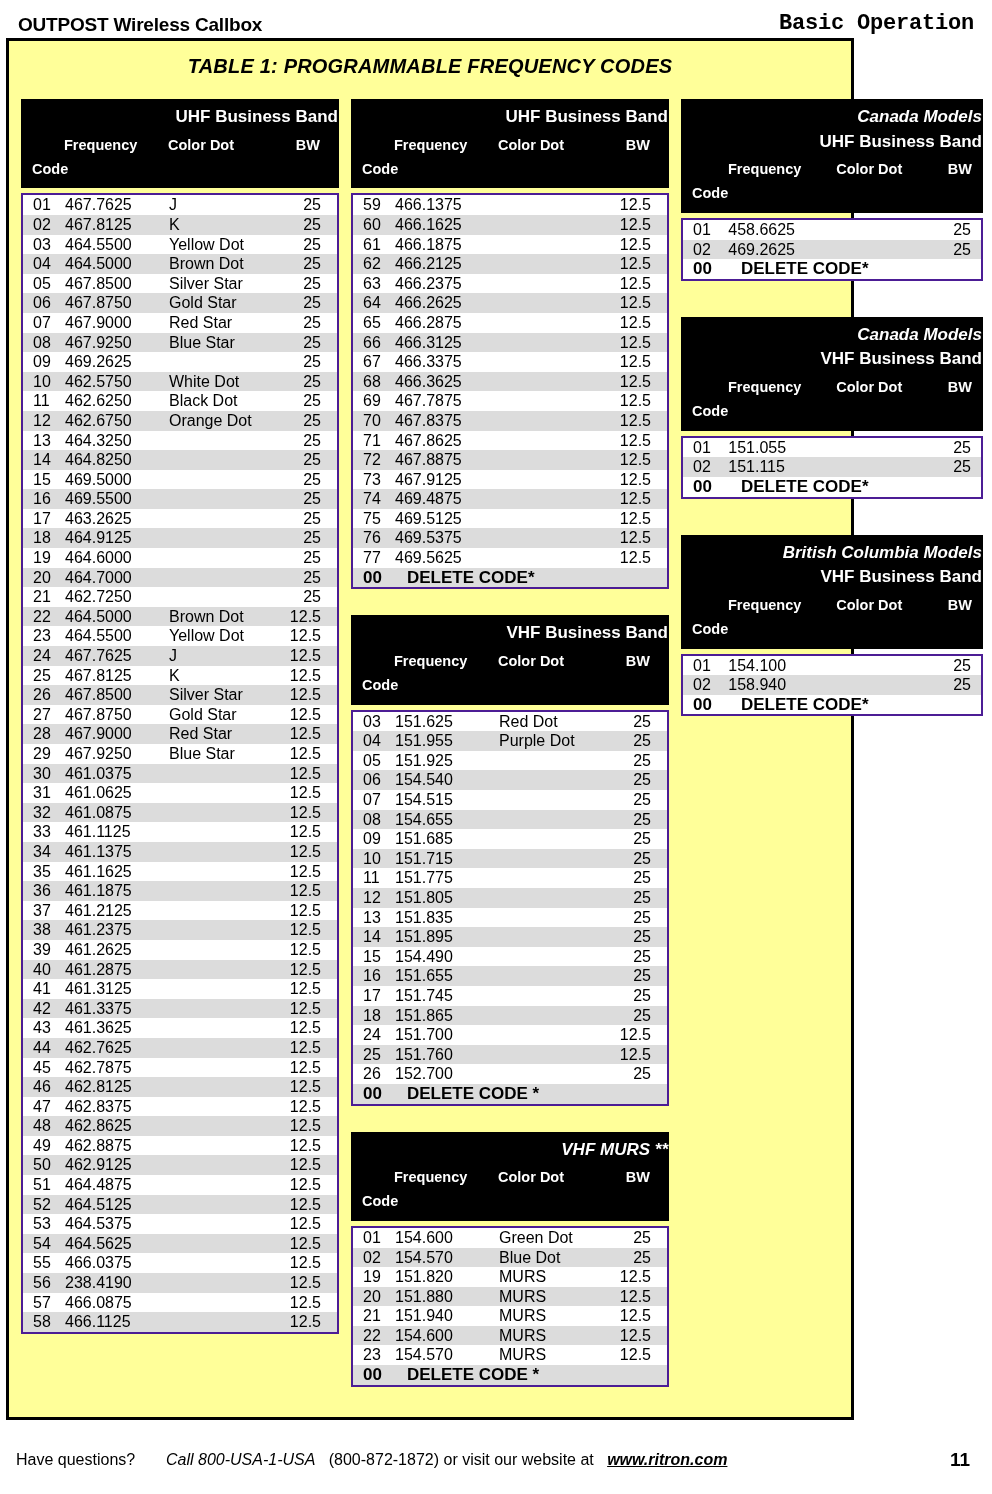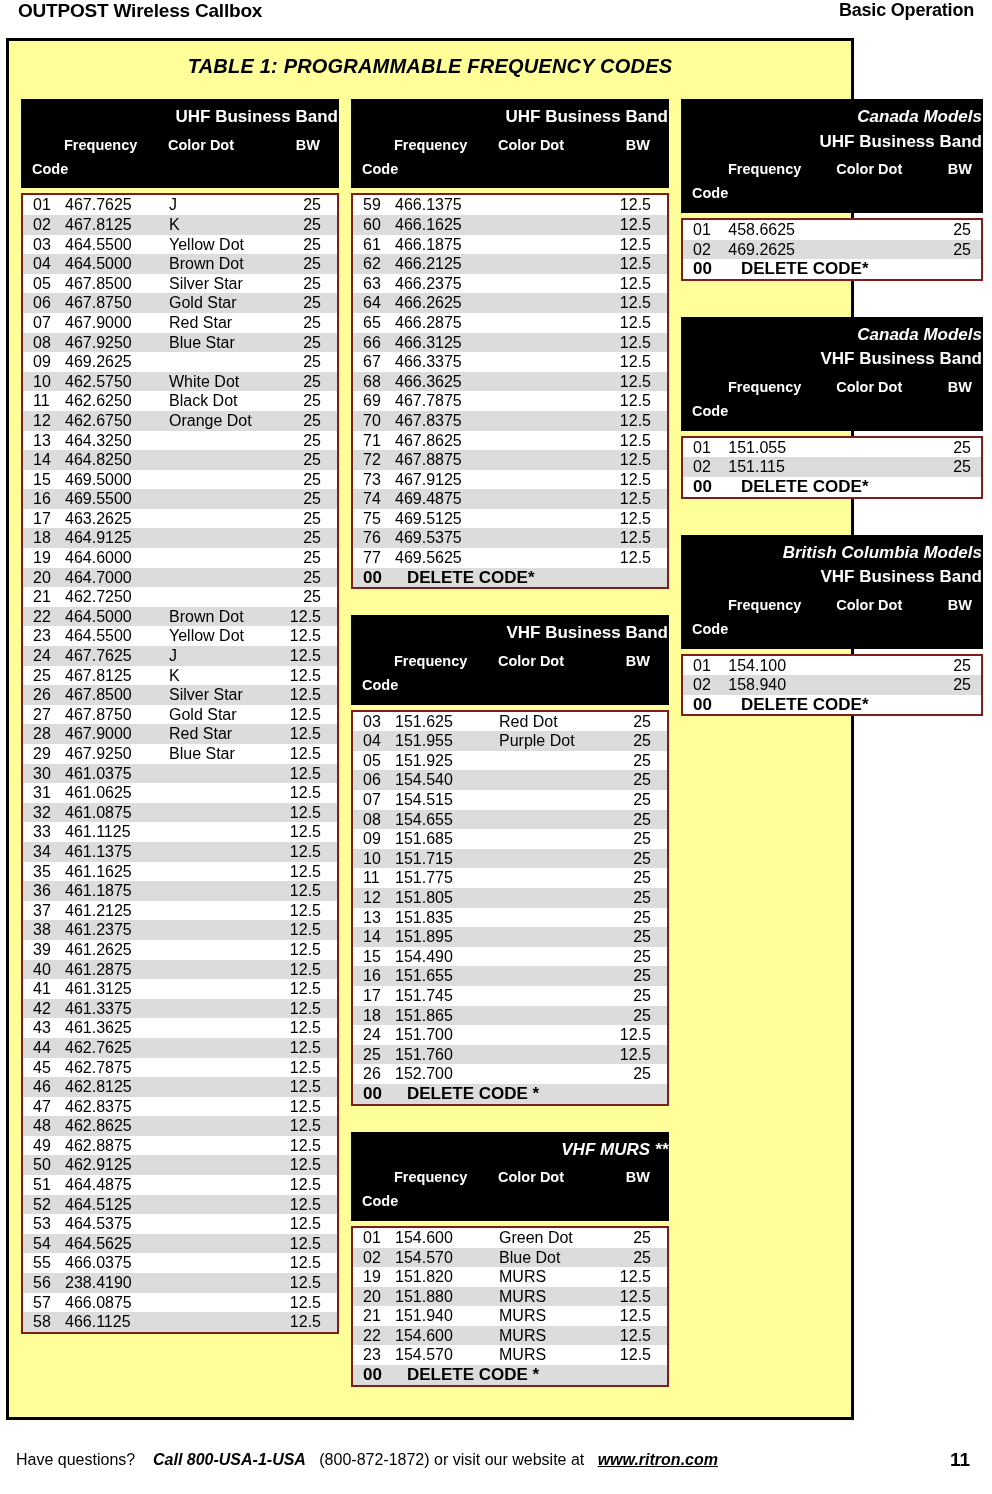--- a/index.html
+++ b/index.html
@@ -18,33 +18,34 @@
 
   
   .runhead {
     position: absolute;
     top: 0px;
     left: 0px;
     width: 992px;
     height: 36px;
     display: flex;
     justify-content: space-between;
-    align-items: flex-start;
+    align-items: flex-end;
     padding: 0 18px;
     box-sizing: border-box;
   }
   .runhead-left {
     font-size: 19px;
     font-weight: bold;
     letter-spacing: -0.2px;
   }
   .runhead-right {
-    font-size: 18px;
+    font-size: 22px;
     font-weight: bold;
     letter-spacing: -0.2px;
+    font-family: Liberation Mono, monospace;
   }
 
   
   .panel {
     position: absolute;
     top: 38px;
     left: 6px;
     width: 848px;
     height: 1382px;
     background: #ffff99;
@@ -97,21 +98,21 @@
   .hdr-cols {
     display: flex;
     font-size: 14.5px;
     font-weight: bold;
     line-height: 1.5;
     padding-top: 5px;
   }
 
   .tbl {
     background: #ffffff;
-    border: 2px solid #7f1d1d;
+    border: 2px solid #4c1d95;
     box-sizing: border-box;
     margin-top: 5px;
   }
   .row {
     display: flex;
     font-size: 16px;
     line-height: 19.6px;
     height: 19.6px;
     background: #ffffff;
   }
@@ -148,21 +149,21 @@
     top: 1440px;
     width: 992px;
     height: 40px;
     display: flex;
     align-items: center;
     padding: 0 16px;
     box-sizing: border-box;
     font-size: 16px;
   }
   .footer-text { flex: 1; white-space: nowrap; }
-  .footer-text .bi { font-weight: bold; font-style: italic; }
+  .footer-text .bi { font-weight: normal; font-style: italic; margin-left: 13px; }
   .footer-text .url { font-weight: bold; font-style: italic; text-decoration: underline; }
   .footer-page { font-size: 19px; font-weight: bold; padding-right: 6px; }
 </style>
 </head>
 <body>
 
 <div class="runhead">
   <div class="runhead-left">OUTPOST Wireless Callbox</div>
   <div class="runhead-right">Basic Operation</div>
 </div>

